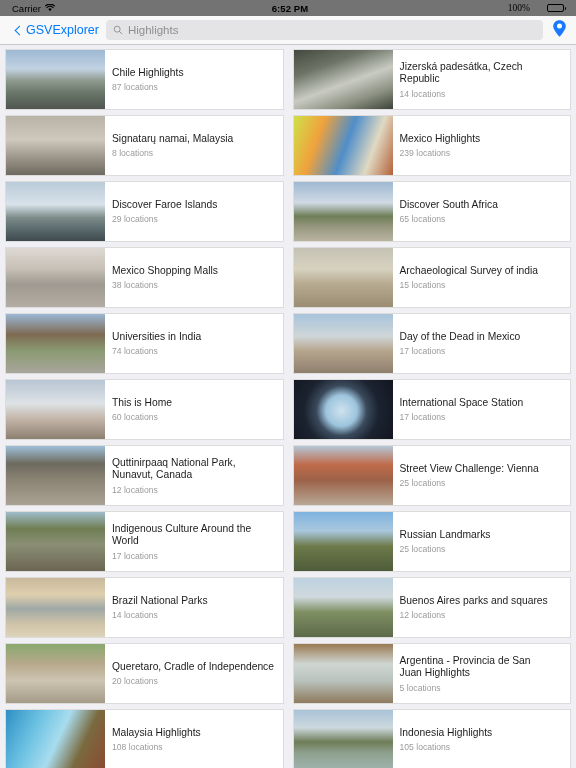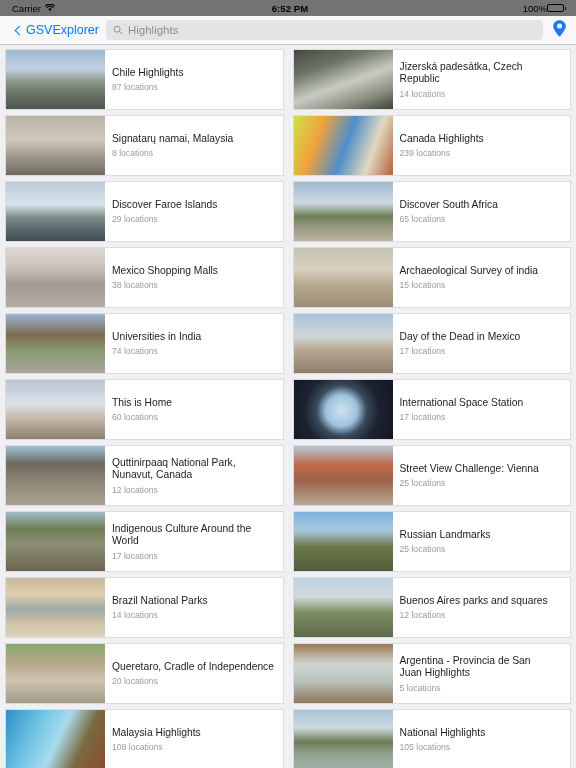--- a/index.html
+++ b/index.html
@@ -29,22 +29,23 @@
     left: 4px; right: 0;
     text-align: center;
     font-weight: bold;
     font-size: 9.5px;
     letter-spacing: 0.1px;
   }
   .status-right {
     margin-left: auto;
     display: flex;
     align-items: center;
-    gap: 0;
+    gap: 17px;
     font-size: 9.5px;
+    font-family: Liberation Serif, serif;
   }
   .wifi-icon { display: block; }
   .battery {
     width: 17px; height: 8px;
     border: 1px solid #000;
     border-radius: 2px;
     position: relative;
     padding: 1px;
   }
   .battery::after {
@@ -221,21 +222,21 @@
     <div class="card">
       <div class="thumb" style="background-image: linear-gradient(rgb(185, 179, 167) 0%, rgb(207, 201, 189) 40%, rgb(157, 150, 138) 70%, rgb(111, 106, 97) 100%);"></div>
       <div class="card-text">
         <div class="card-title">Signatarų namai, Malaysia</div>
         <div class="card-sub">8 locations</div>
       </div>
     </div>
     <div class="card">
       <div class="thumb" style="background-image: linear-gradient(110deg, rgb(207, 224, 74) 0%, rgb(240, 162, 60) 26%, rgb(79, 142, 201) 52%, rgb(224, 217, 194) 76%, rgb(181, 97, 58) 100%);"></div>
       <div class="card-text">
-        <div class="card-title">Canada Highlights</div>
+        <div class="card-title">Mexico Highlights</div>
         <div class="card-sub">239 locations</div>
       </div>
     </div>
     <div class="card">
       <div class="thumb" style="background-image: linear-gradient(rgb(185, 203, 217) 0%, rgb(216, 226, 234) 38%, rgb(126, 141, 138) 60%, rgb(90, 106, 109) 80%, rgb(63, 74, 77) 100%);"></div>
       <div class="card-text">
         <div class="card-title">Discover Faroe Islands</div>
         <div class="card-sub">29 locations</div>
       </div>
     </div>
@@ -349,17 +350,17 @@
     <div class="card">
       <div class="thumb" style="background-image: linear-gradient(115deg, rgb(46, 143, 196) 0%, rgb(110, 195, 227) 30%, rgb(168, 220, 238) 52%, rgb(122, 106, 63) 74%, rgb(140, 74, 51) 100%);"></div>
       <div class="card-text">
         <div class="card-title">Malaysia Highlights</div>
         <div class="card-sub">108 locations</div>
       </div>
     </div>
     <div class="card">
       <div class="thumb" style="background-image: linear-gradient(rgb(169, 195, 216) 0%, rgb(205, 216, 222) 30%, rgb(110, 125, 88) 54%, rgb(143, 162, 144) 74%, rgb(159, 179, 174) 100%);"></div>
       <div class="card-text">
-        <div class="card-title">National Highlights</div>
+        <div class="card-title">Indonesia Highlights</div>
         <div class="card-sub">105 locations</div>
       </div>
     </div>
   </div>
 
 </body></html>

